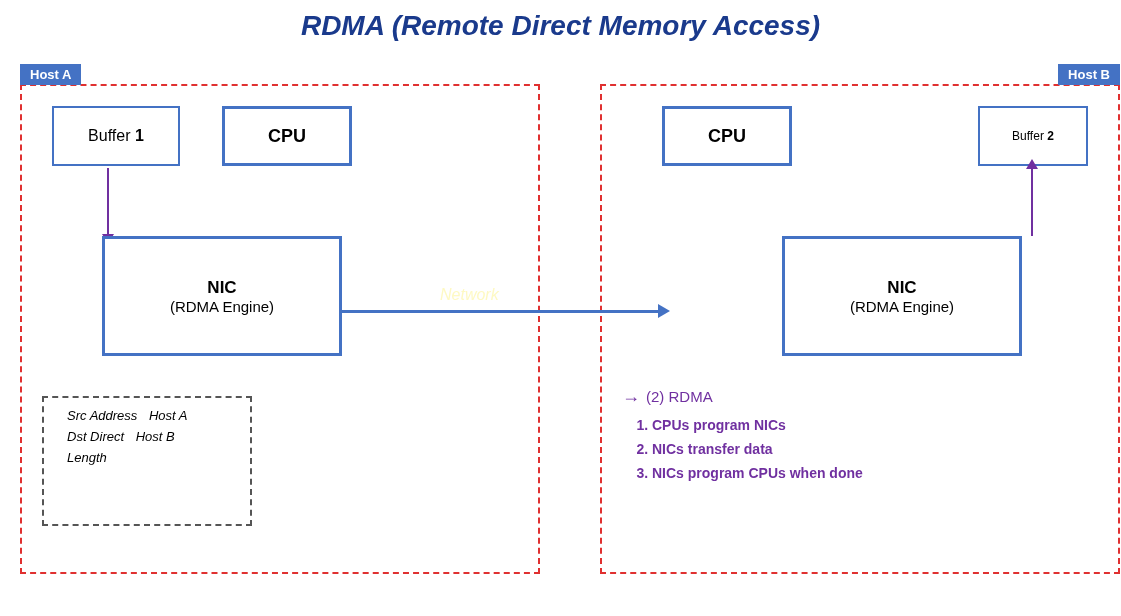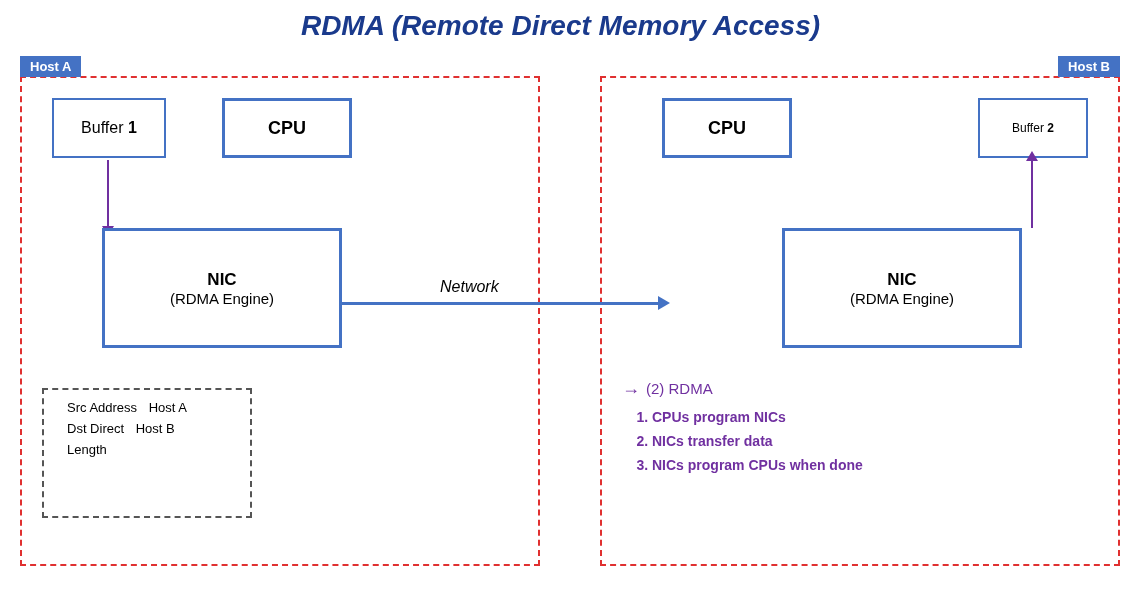--- a/index.html
+++ b/index.html
@@ -15,21 +15,21 @@
       width: 1121px;
       height: 616px;
       position: relative;
       padding: 10px 20px;
     }
     .main-title {
       text-align: center;
       font-size: 28px;
       font-weight: bold;
       color: #1a3a8c;
-      margin-bottom: 12px;
+      margin-bottom: 20px;
       font-style: italic;
     }
     .diagram-area {
       display: flex;
       flex-direction: row;
       width: 100%;
       height: 530px;
       position: relative;
     }
     
@@ -68,21 +68,21 @@
       font-size: 13px;
       font-weight: bold;
       padding: 3px 10px;
     }
 
     
     .buffer1-box {
       position: absolute;
       top: 20px;
       left: 30px;
-      width: 114px;
+      width: 128px;
       height: 60px;
       border: 2px solid #4472c4;
       display: flex;
       align-items: center;
       justify-content: center;
       font-size: 16px;
       background: #fff;
     }
     .buffer1-box span b { font-weight: bold; }
 
@@ -149,20 +149,21 @@
       width: 210px;
       height: 130px;
       border: 2px dashed #555;
       background: #fff;
       padding: 10px 15px;
     }
     .wqe-row {
       font-size: 13px;
       color: #4472c4;
       margin-bottom: 6px;
+      font-style: italic;
     }
     .wqe-row span { margin-left: 8px; color: #000; }
 
     
     
     .cpu-b-box {
       position: absolute;
       top: 20px;
       left: 60px;
       width: 130px;
@@ -283,21 +284,21 @@
       border-top: 7px solid transparent;
       border-bottom: 7px solid transparent;
       border-left: 12px solid #4472c4;
     }
     .full-net-label {
       position: absolute;
       top: -24px;
       left: 100px;
       font-size: 16px;
       font-style: italic;
-      color: #000000;
+      color: #fef9c3;
     }
   </style>
 </head>
 <body>
 
 <div class="page">
   <div class="main-title">RDMA (Remote Direct Memory Access)</div>
 
   <div class="diagram-area">
 

